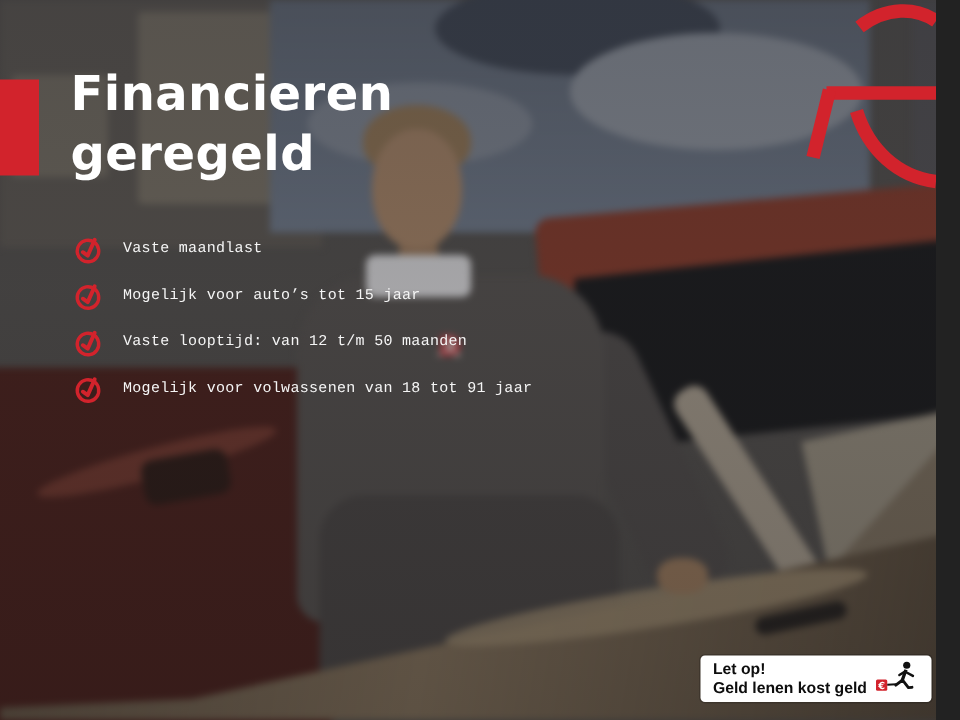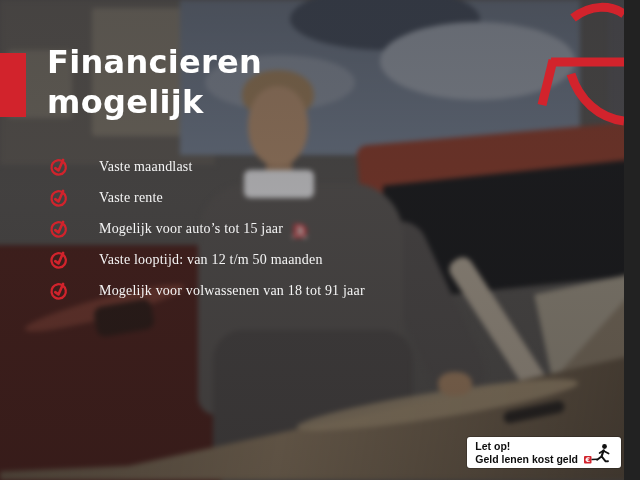--- a/index.html
+++ b/index.html
@@ -50,23 +50,23 @@
   .wiper{left:503px;top:406px;width:62px;height:12px;background:#242120;border-radius:6px;transform:rotate(-12deg);}
   .shade{inset:0;background:linear-gradient(180deg,rgba(32,32,36,.30),rgba(28,26,26,.20) 40%,rgba(20,18,18,.30));}
 
   
   .red-block{left:0;top:53px;width:26px;height:64px;background:var(--accent);}
   .title{left:47px;top:42px;margin:0;color:var(--title-text);font-size:32px;line-height:40px;font-weight:600;letter-spacing:.3px;font-family:"DejaVu Sans","Liberation Sans",sans-serif;}
   .title span{display:block;position:static;}
   .checklist{left:48px;top:156px;margin:0;padding:0;list-style:none;display:flex;flex-direction:column;gap:10px;}
   .check-row{position:static;display:flex;align-items:center;gap:13px;height:21px;}
   .check-icon{position:static;width:21px;height:21px;color:var(--accent);flex:0 0 21px;display:block;transform:rotate(-10deg);}
-  .check-label{position:static;color:#f5f5f5;font-size:14px;letter-spacing:.2px;font-family:Liberation Serif, serif;white-space:nowrap;margin-left:17px;}
+  .check-label{position:static;color:#f5f5f5;font-size:10px;letter-spacing:.2px;font-family:Liberation Mono, monospace;white-space:nowrap;}
   .brand-logo{right:0;top:0;width:95px;height:140px;color:var(--accent);}
-  .credit-badge{right:3px;bottom:12px;background:var(--badge-bg);border-radius:3px;padding:3px 6px 3px 8px;display:flex;align-items:flex-end;gap:5px;box-shadow:0 0 0 1px rgba(0,0,0,.18);}
+  .credit-badge{right:3px;bottom:12px;background:var(--badge-bg);border-radius:3px;padding:3px 6px 3px 8px;display:flex;align-items:flex-start;gap:5px;box-shadow:0 0 0 1px rgba(0,0,0,.18);}
   .credit-badge *{position:static;}
   .badge-lines{font-family:"Liberation Sans",sans-serif;font-weight:700;font-size:10.5px;line-height:12.5px;color:var(--badge-text);white-space:nowrap;}
   .badge-lines span{display:block;}
   .badge-icon{width:32px;height:22px;display:block;}
 </style>
 </head>
 <body>
 
 <div class="stage">
 
@@ -103,39 +103,32 @@
     <div class="hood-sheen"></div>
     <div class="wiper"></div>
     <div class="man-hand"></div>
   </div>
   <div class="shade"></div>
 
   <div class="red-block"></div>
 
   <h1 class="title">
     <span>Financieren</span>
-    <span>mogelijk</span>
+    <span>geregeld</span>
   </h1>
 
   <ul class="checklist">
     <li class="check-row">
       <svg class="check-icon" viewBox="0 0 24 24" aria-hidden="true">
         <circle cx="12" cy="13" r="8.2" fill="none" stroke="currentColor" stroke-width="2.6"></circle>
         <path d="M8 13.2 L11.2 16.4 L18.5 5.5" fill="none" stroke="currentColor" stroke-width="3" stroke-linecap="round" stroke-linejoin="round"></path>
       </svg>
       <span class="check-label">Vaste maandlast</span>
     </li>
 
-    <li class="check-row">
-      <svg class="check-icon" viewBox="0 0 24 24" aria-hidden="true">
-        <circle cx="12" cy="13" r="8.2" fill="none" stroke="currentColor" stroke-width="2.6"></circle>
-        <path d="M8 13.2 L11.2 16.4 L18.5 5.5" fill="none" stroke="currentColor" stroke-width="3" stroke-linecap="round" stroke-linejoin="round"></path>
-      </svg>
-      <span class="check-label">Vaste rente</span>
-    </li>
 
 
     <li class="check-row">
       <svg class="check-icon" viewBox="0 0 24 24" aria-hidden="true">
         <circle cx="12" cy="13" r="8.2" fill="none" stroke="currentColor" stroke-width="2.6"></circle>
         <path d="M8 13.2 L11.2 16.4 L18.5 5.5" fill="none" stroke="currentColor" stroke-width="3" stroke-linecap="round" stroke-linejoin="round"></path>
       </svg>
       <span class="check-label">Mogelijk voor auto’s tot 15 jaar</span>
     </li>
 

